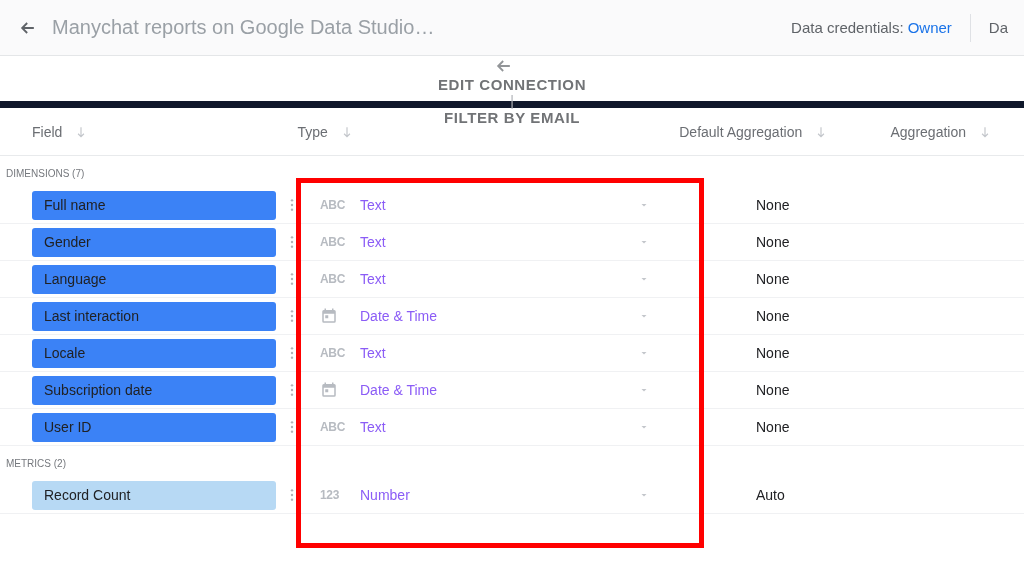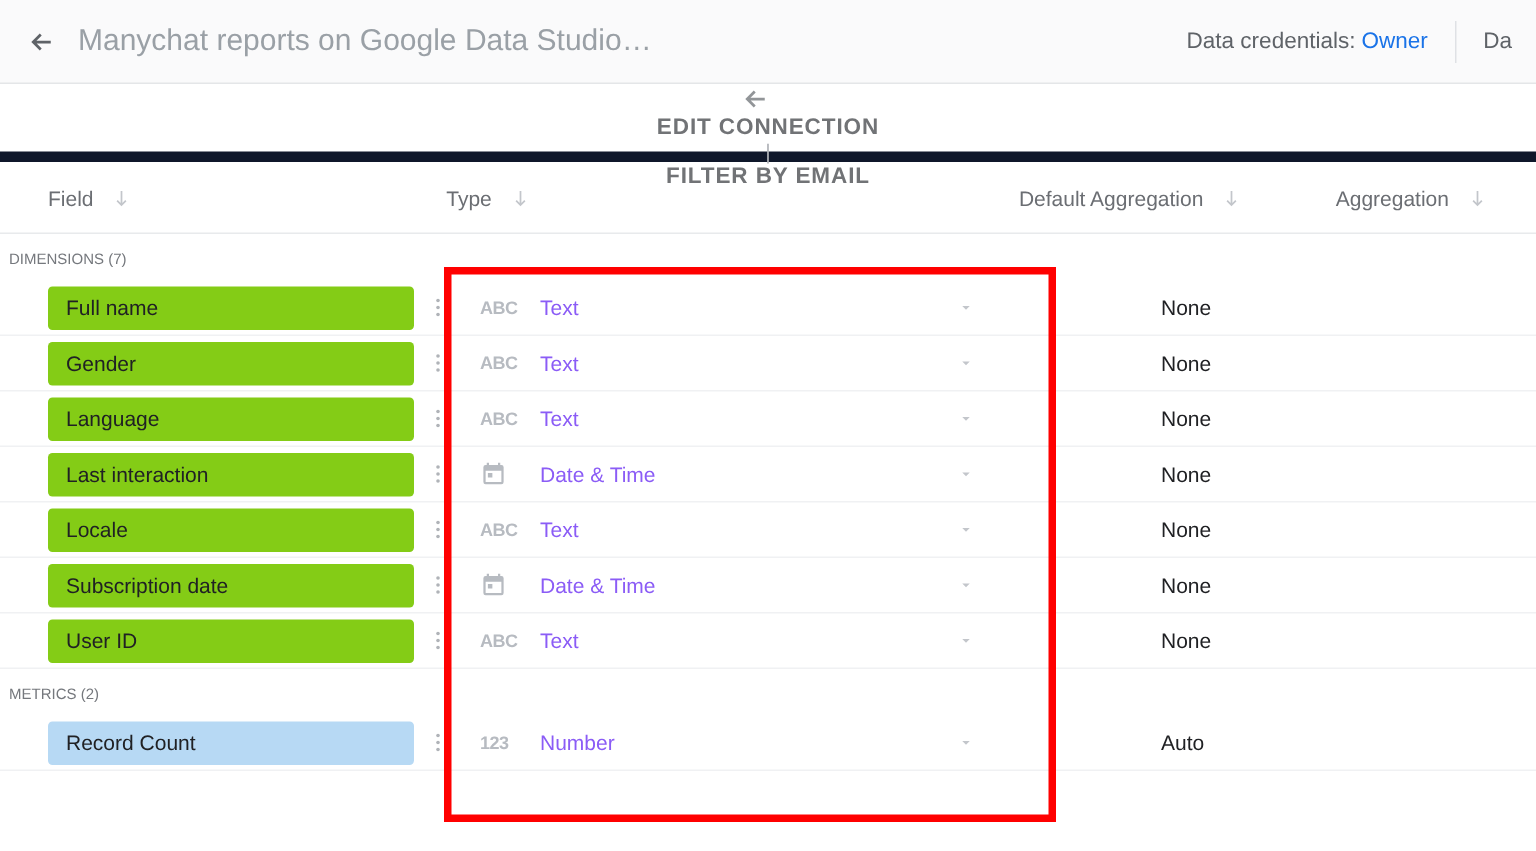--- a/index.html
+++ b/index.html
@@ -101,21 +101,21 @@
     .field-chip {
       flex: 1;
       height: 29px;
       display: flex;
       align-items: center;
       padding: 0 12px;
       border-radius: 3px;
       font-size: 14px;
       color: #202124;
     }
-    .chip-dim { background: #84cc16; }
+    .chip-dim { background: #3b82f6; }
     .chip-met { background: #b7d9f4; }
     .dots-btn {
       width: 28px;
       display: flex; align-items: center; justify-content: center;
       color: #b0b3b8;
       cursor: pointer;
       margin-left: 2px;
     }
     .type-cell {
       width: 394px;
@@ -148,21 +148,20 @@
     }
     .type-caret {
       color: #c3c6cb;
       margin-right: 50px;
     }
     .agg-cell {
       width: 218px;
       font-size: 14px;
       color: #202124;
       padding-left: 56px;
-      margin-left: 18px;
     }
     .highlight-box {
       position: absolute;
       border: 5px solid #ff0000;
       pointer-events: none;
       left: 296px;
       top: 178px;
       width: 408px;
       height: 370px;
     }

